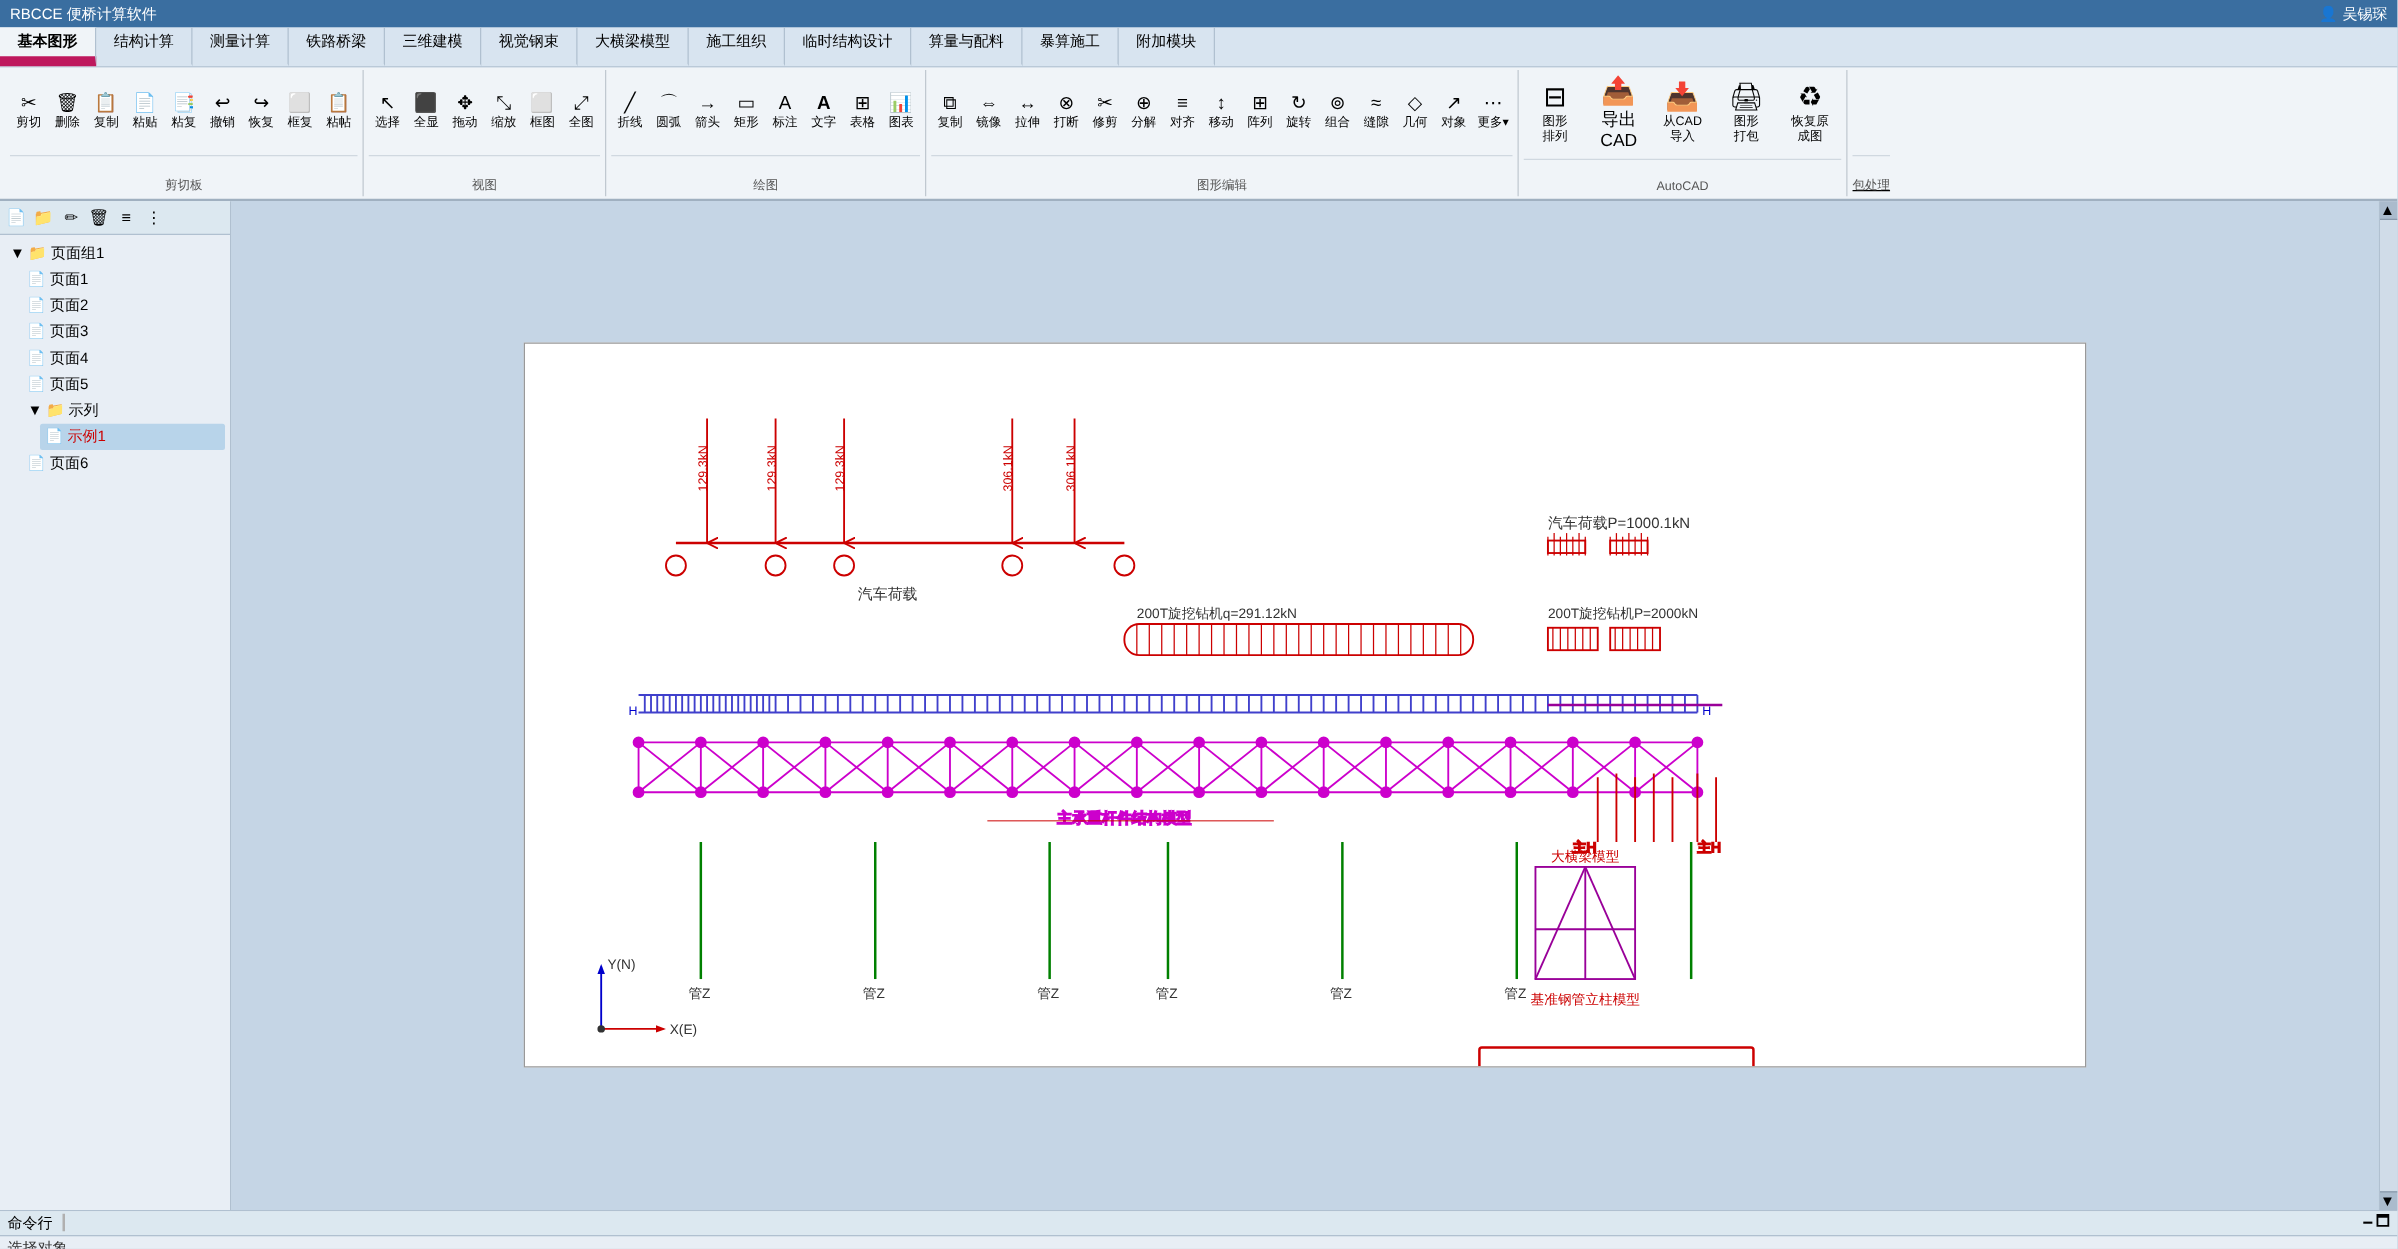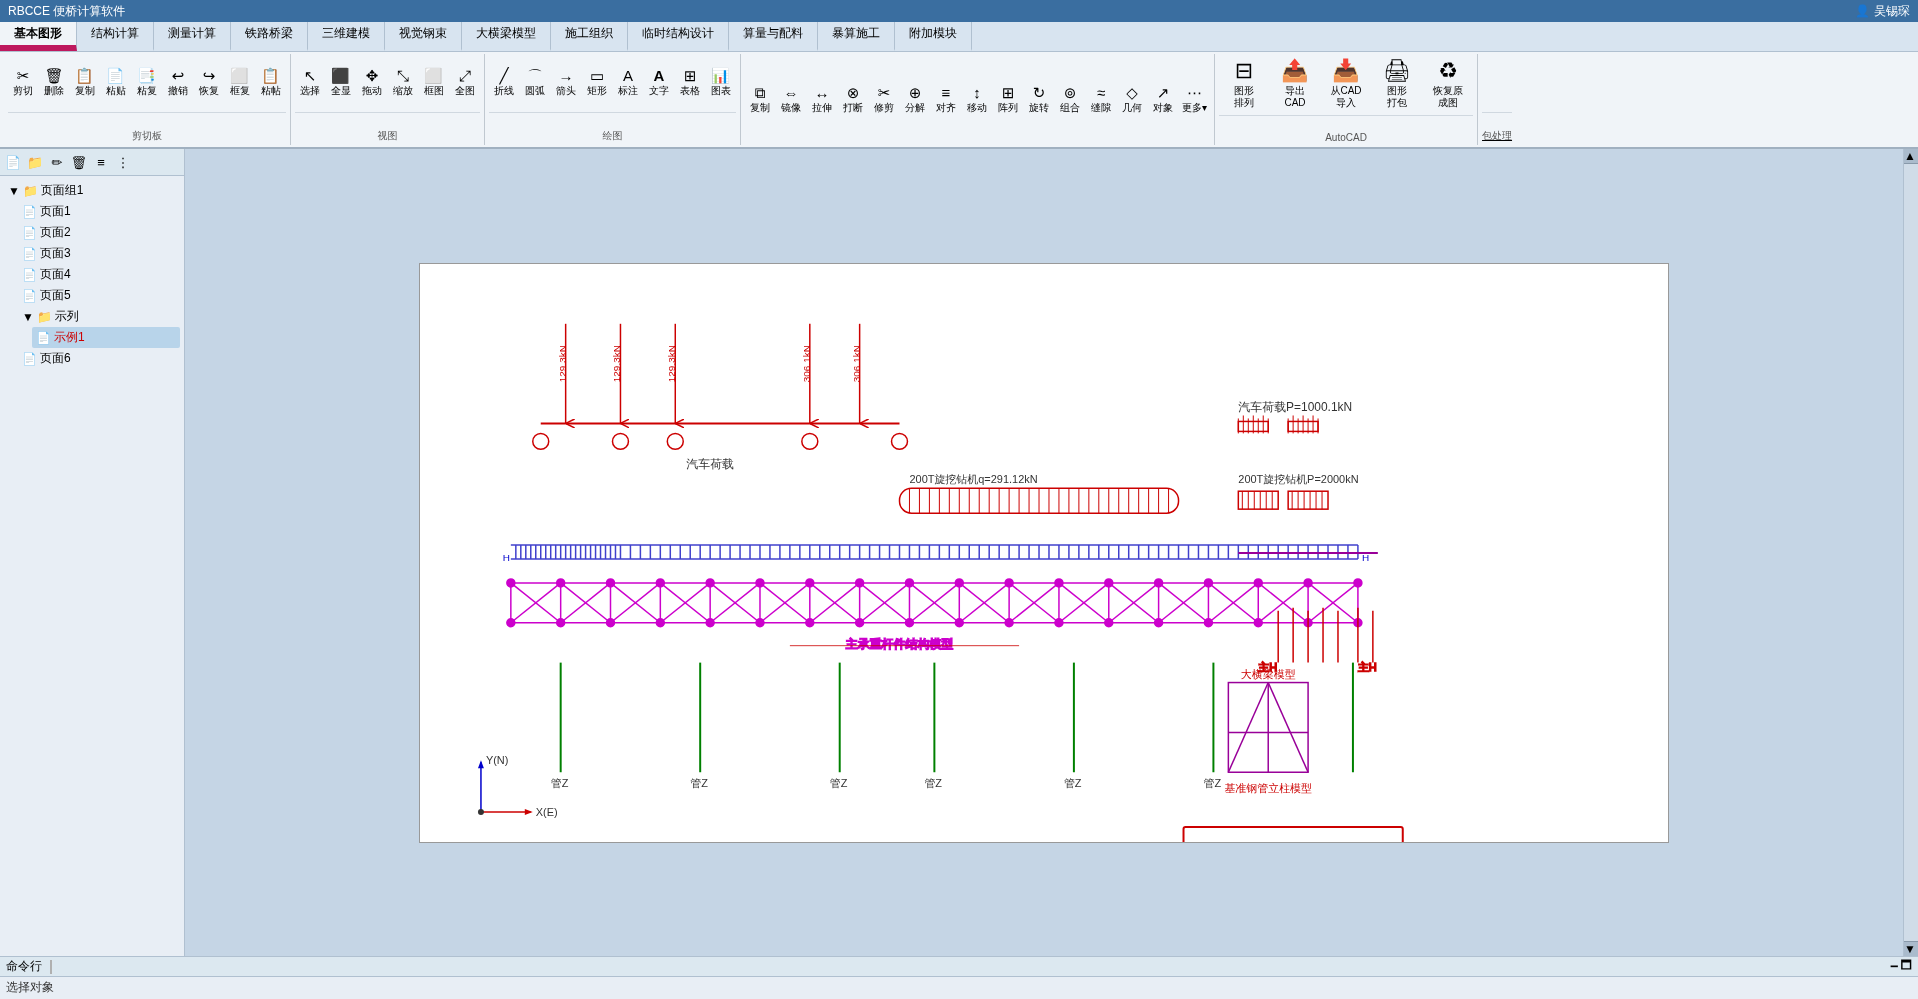--- a/index.html
+++ b/index.html
@@ -122,21 +122,21 @@
     }
     .toolbar-tab {
       padding: 3px 14px;
       font-size: 12px;
       cursor: pointer;
       border-right: 1px solid #b0c0d0;
       border-bottom: 2px solid transparent;
     }
     .toolbar-tab.active {
       background: #f0f4f8;
-      border-bottom: 6px solid #be185d;
+      border-bottom: 8px solid #be185d;
       font-weight: bold;
     }
     .tb-section {
       display: flex;
       flex-direction: column;
       border-right: 1px solid #c0c8d0;
       padding: 2px 4px;
     }
     .tb-section:last-child { border-right: none; text-decoration: underline; }
     .tb-section-btns {
@@ -378,31 +378,32 @@
           </div>
         <div class="tb-btn">
             <span class="bi">↗</span>
             <span class="bl">对象</span>
           </div>
         <div class="tb-btn">
             <span class="bi">⋯</span>
             <span class="bl">更多▾</span>
           </div>
       </div>
+      <div class="tb-section-name">图形编辑</div>
     </div>
 
     <div class="tb-section">
       <div class="tb-section-btns" style="flex-wrap:nowrap;">
         <div class="tb-big-btn">
           <span class="bi" style="font-size:22px;">⊟</span>
           <span style="font-size:10px; text-align:center; line-height:1.2;">图形<br>排列</span>
         </div>
         <div class="tb-big-btn">
           <span class="bi" style="font-size:22px;">📤</span>
-          <span style="font-size:10px; text-align:center; line-height:1.2;">导出<br>CAD</span>
+          <span style="font-size:14px; text-align:center; line-height:1.2;">导出<br>CAD</span>
         </div>
         <div class="tb-big-btn">
           <span class="bi" style="font-size:22px;">📥</span>
           <span style="font-size:10px; text-align:center; line-height:1.2;">从CAD<br>导入</span>
         </div>
         <div class="tb-big-btn">
           <span class="bi" style="font-size:22px;">🖨</span>
           <span style="font-size:10px; text-align:center; line-height:1.2;">图形<br>打包</span>
         </div>
         <div class="tb-big-btn">

